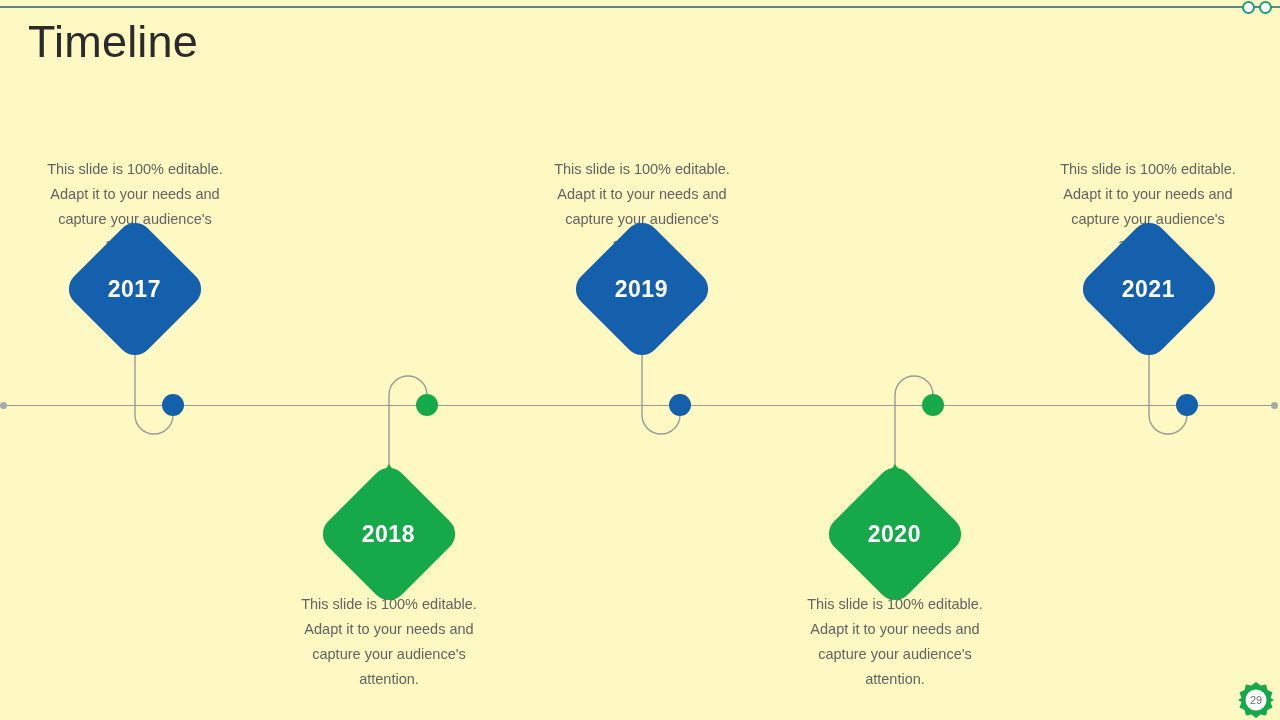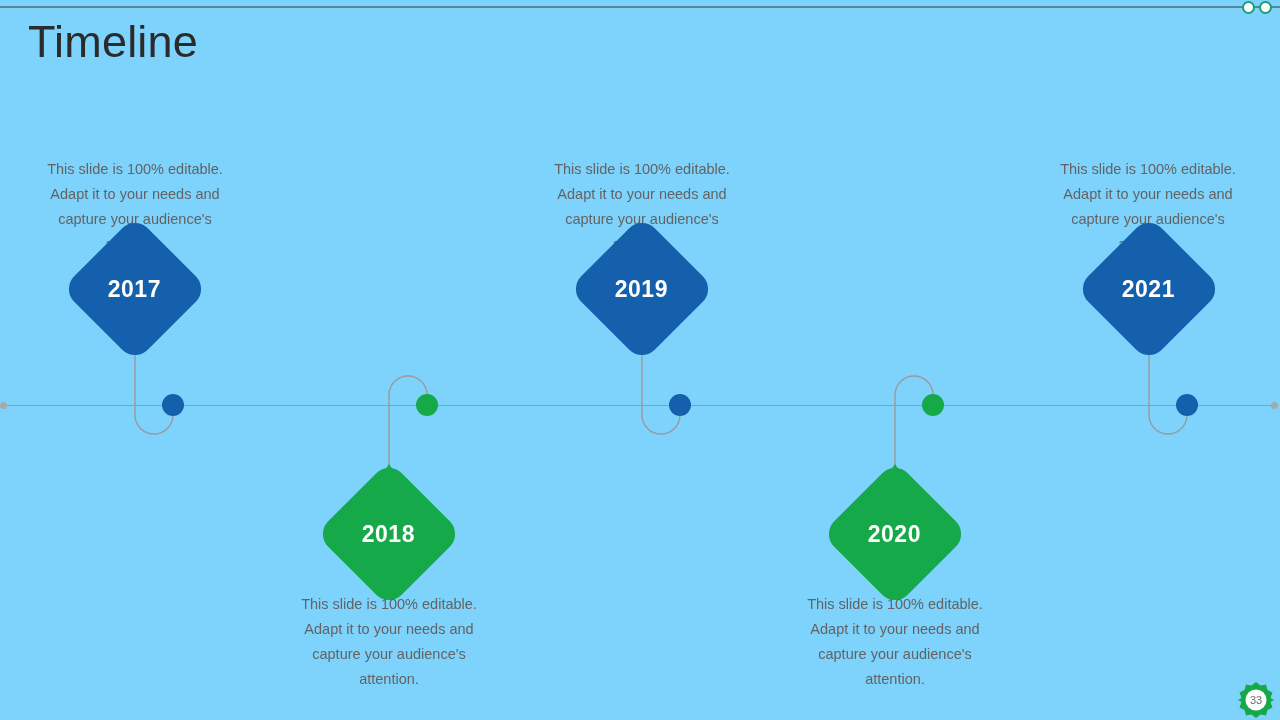--- a/index.html
+++ b/index.html
@@ -7,21 +7,21 @@
     padding: 0;
     background: #ffffff;
   }
   body {
     font-family: "Liberation Sans", sans-serif;
   }
   #slide {
     position: relative;
     width: 1280px;
     height: 720px;
-    background: #7dd3fc;
+    background: #fef9c3;
     overflow: hidden;
   }
 
   
   .top-rule {
     position: absolute;
     left: 0;
     top: 6px;
     width: 1280px;
     height: 2px;
@@ -222,16 +222,16 @@
     <span class="label">2021</span>
   </div>
   <div class="pointer down" style="left:1137px; top:337px;"></div>
   <div class="axis-dot blue" style="left:1176px; top:394px;"></div>
 
   <div class="page-badge">
     <svg width="40" height="40" viewBox="0 0 40 40">
       <path d="M20 2 L24.5 5.5 L30 4.5 L31.5 10 L36.5 12.5 L34.5 18 L38 20 L34.5 22 L36.5 27.5 L31.5 30 L30 35.5 L24.5 34.5 L20 38 L15.5 34.5 L10 35.5 L8.5 30 L3.5 27.5 L5.5 22 L2 20 L5.5 18 L3.5 12.5 L8.5 10 L10 4.5 L15.5 5.5 Z" fill="#16A94A"></path>
       <circle cx="20" cy="20" r="10.5" fill="#ffffff"></circle>
     </svg>
-    <span class="num">33</span>
+    <span class="num">29</span>
   </div>
 
 </div>
 
 </body></html>

